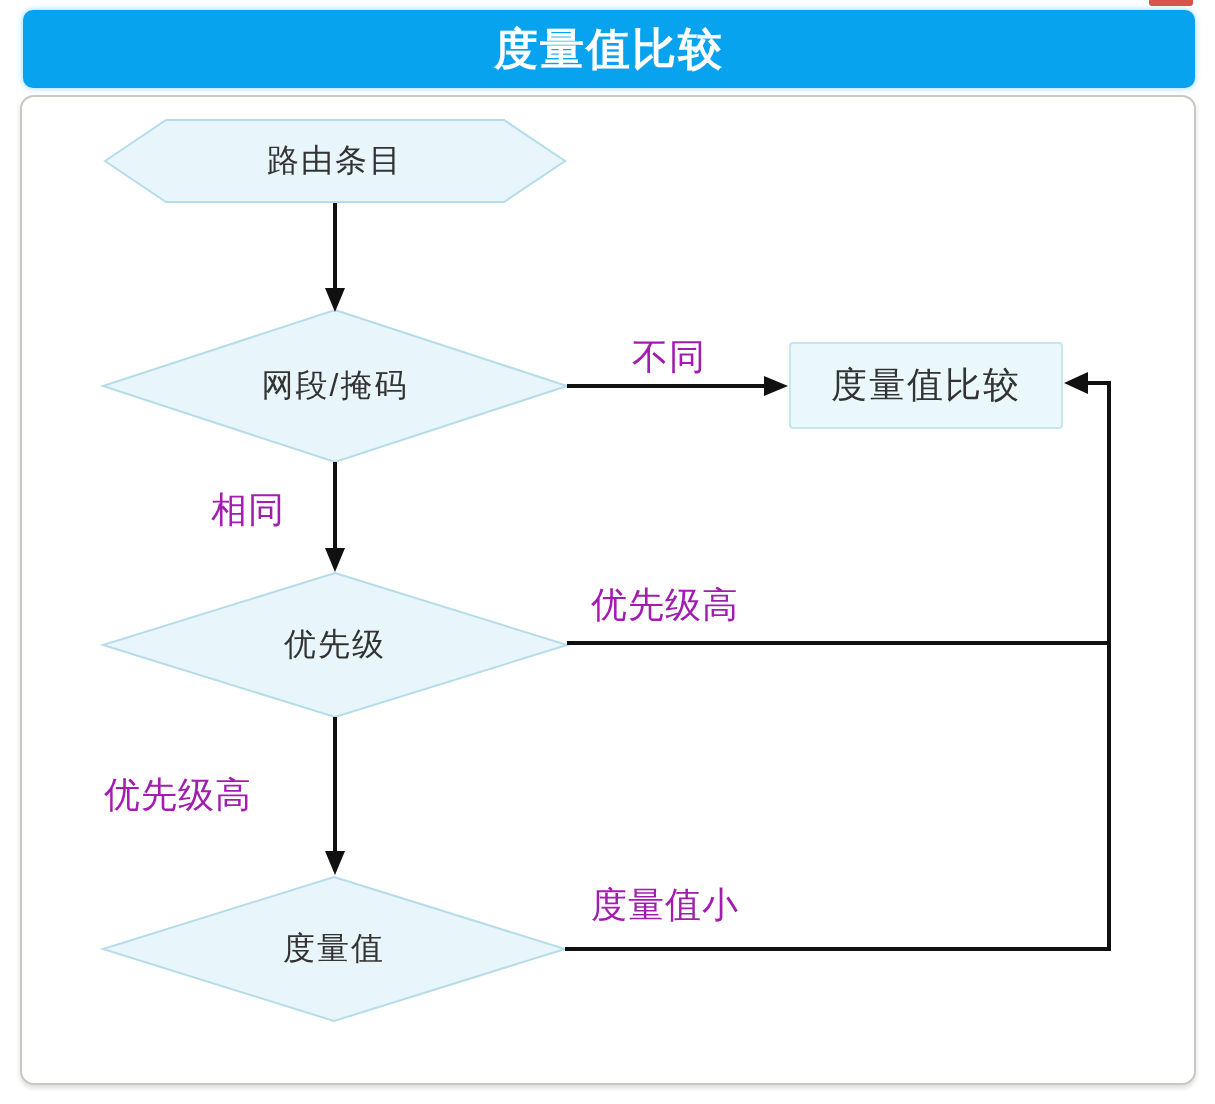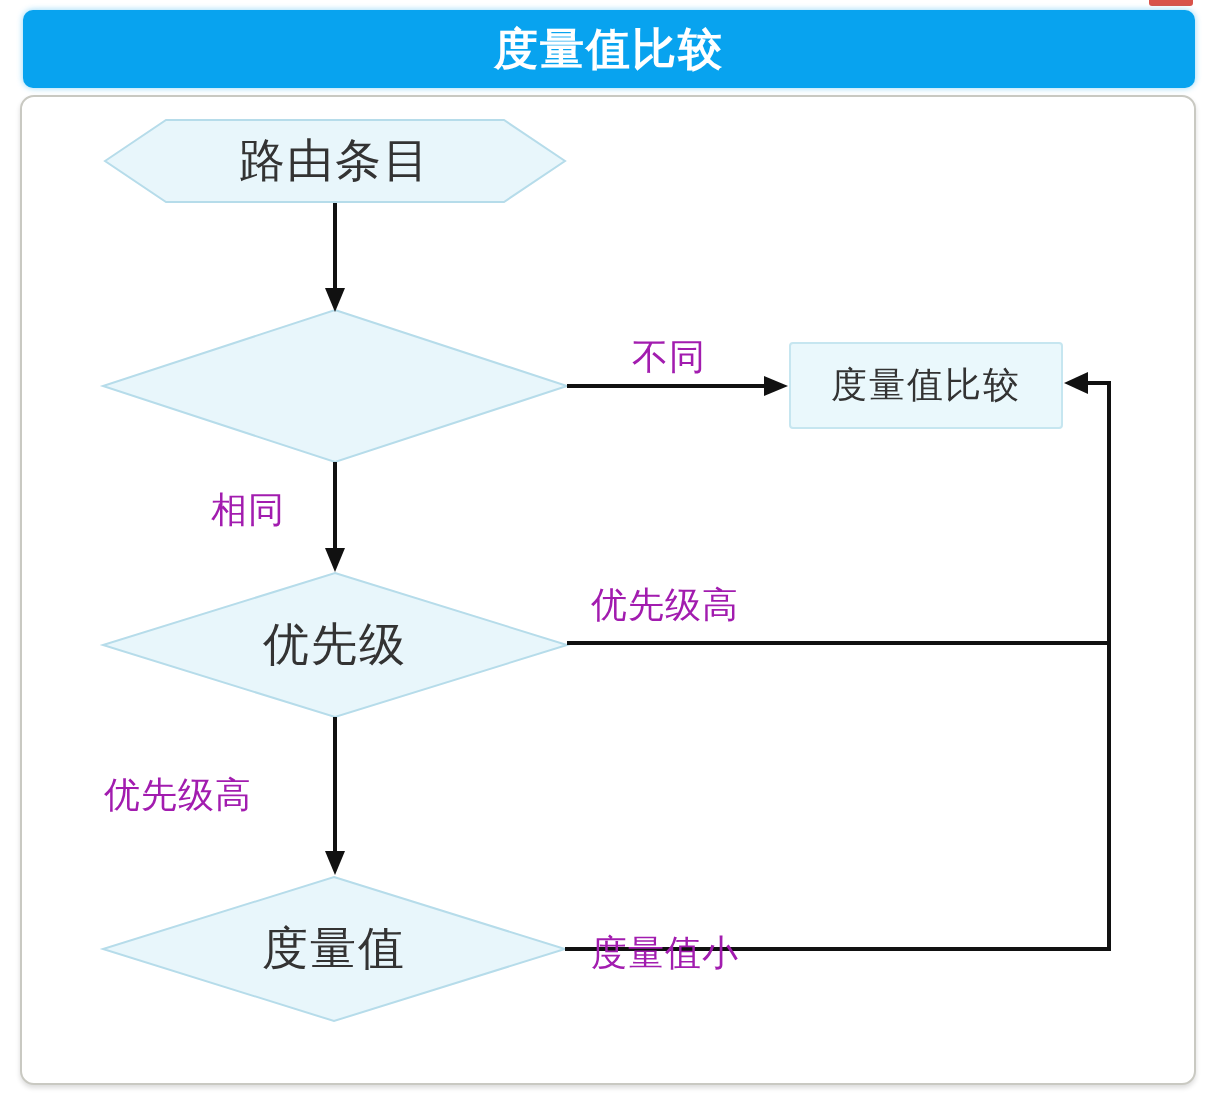--- a/index.html
+++ b/index.html
@@ -50,21 +50,21 @@
   svg.wires {
     position: absolute;
     left: 0; top: 0;
     width: 1215px; height: 1104px;
   }
   
   .node-label {
     position: absolute;
     display: flex; align-items: center; justify-content: center;
     color: #333333;
-    font-size: 46px;
+    font-size: 32px;
     letter-spacing: 2px;
   }
   .edge-label {
     position: absolute;
     color: #a21caf;
     font-size: 36px;
     letter-spacing: 1px;
     white-space: nowrap;
   }
 </style>
@@ -102,30 +102,31 @@
     <polygon points="335,875 325,851 345,851" fill="#111111"></polygon>
 
     <line x1="567" y1="643" x2="1111" y2="643" stroke="#111111" stroke-width="4"></line>
 
     <path d="M565,949 H1109 V383 H1086" fill="none" stroke="#111111" stroke-width="4"></path>
     <polygon points="1064,383 1088,372 1088,394" fill="#111111"></polygon>
   </svg>
 
   <div class="node-label" style="left:105px; top:120px; width:460px; height:82px;">路由条目</div>
 
+  <div class="node-label" style="left:103px; top:310px; width:464px; height:152px;">网段/掩码</div>
 
   <div class="node-label" style="left:103px; top:573px; width:464px; height:144px;">优先级</div>
 
   <div class="node-label" style="left:103px; top:877px; width:462px; height:144px;">度量值</div>
 
   <div class="node-label" style="left:790px; top:343px; width:272px; height:85px; font-size:36px;">度量值比较</div>
 
   <div class="edge-label" style="left:632px; top:333px;">不同</div>
 
   <div class="edge-label" style="left:211px; top:486px;">相同</div>
 
   <div class="edge-label" style="left:591px; top:581px;">优先级高</div>
 
   <div class="edge-label" style="left:104px; top:771px;">优先级高</div>
 
-  <div class="edge-label" style="left:591px; top:881px;margin-top:48px;">度量值小</div>
+  <div class="edge-label" style="left:591px; top:881px;">度量值小</div>
 
 </div>
 
 </body></html>

